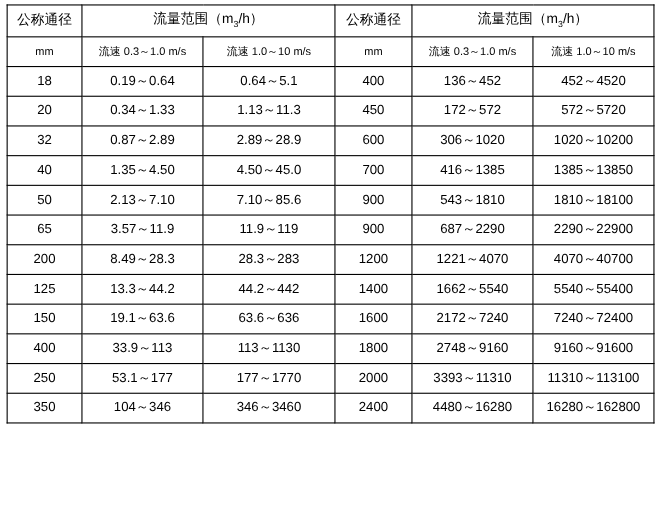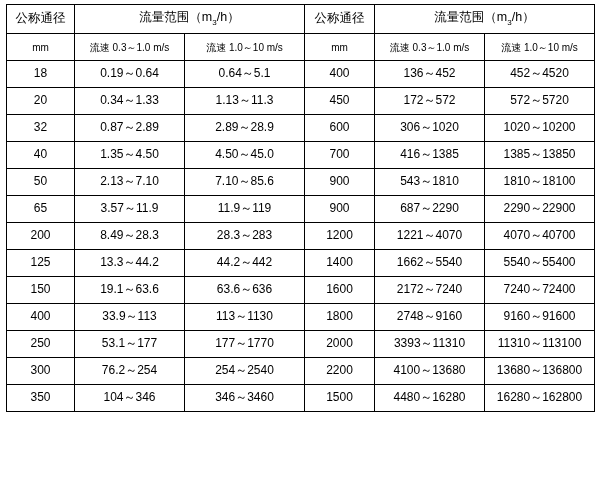--- a/index.html
+++ b/index.html
@@ -179,30 +179,22 @@
       </tr>
       <tr class="data">
         <td>250</td>
         <td>53.1～177</td>
         <td>177～1770</td>
         <td>2000</td>
         <td>3393～11310</td>
         <td>11310～113100</td>
       </tr>
       <tr class="data">
-        <td>300</td>
-        <td>76.2～254</td>
-        <td>254～2540</td>
-        <td>2200</td>
-        <td>4100～13680</td>
-        <td>13680～136800</td>
-      </tr>
-      <tr class="data">
         <td>350</td>
         <td>104～346</td>
         <td>346～3460</td>
-        <td>1500</td>
+        <td>2400</td>
         <td>4480～16280</td>
         <td>16280～162800</td>
       </tr>
     </tbody>
   </table>
 </div>
 
 </body></html>

